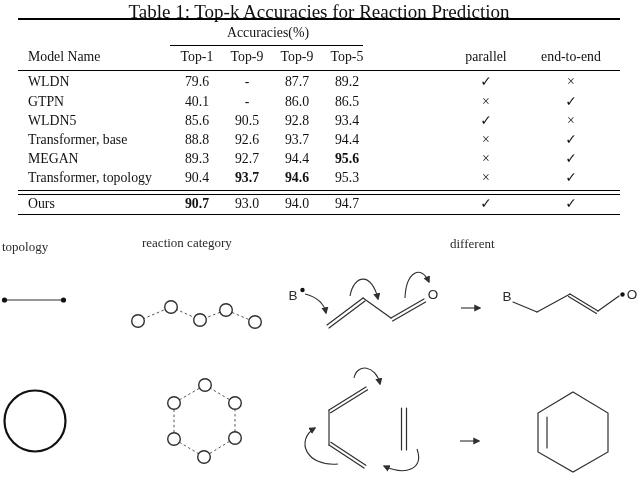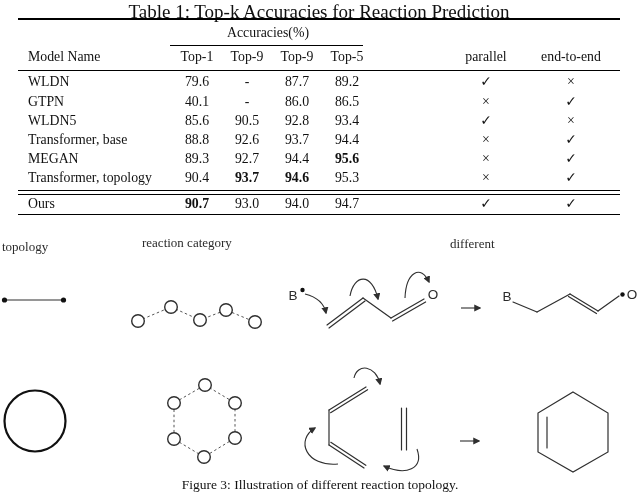--- a/index.html
+++ b/index.html
@@ -197,15 +197,14 @@
       <line class="bond" x1="406.5" y1="408" x2="406.5" y2="450"></line>
       <path class="carrow" d="M354,378 C357,363 376,365 380,384" marker-end="url(#arr)"></path>
       <path class="carrow" d="M338,464 C306,467 295,440 315,428" marker-end="url(#arr)"></path>
       <path class="carrow" d="M417,449 C424,469 406,476 384,466" marker-end="url(#arr)"></path>
       <line class="rarrow" x1="460" y1="441" x2="479" y2="441" marker-end="url(#arr)"></line>
       <polygon class="bond" points="573,392 608,413 608,452 573,472 538,452 538,413"></polygon>
       <line class="bond" x1="547" y1="417" x2="547" y2="448"></line>
     </g>
   </svg>
 
-  <div class="abs caption">Figure 3: Illustration of different reaction topology.</div>
 
 </div>
 
 </body></html>

